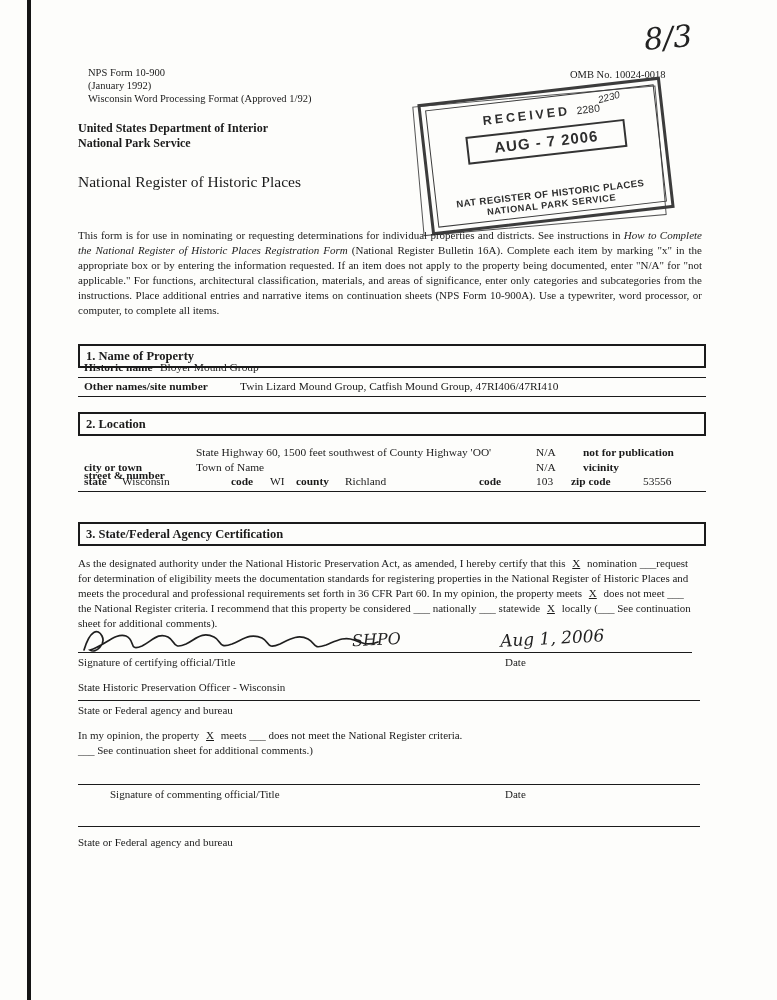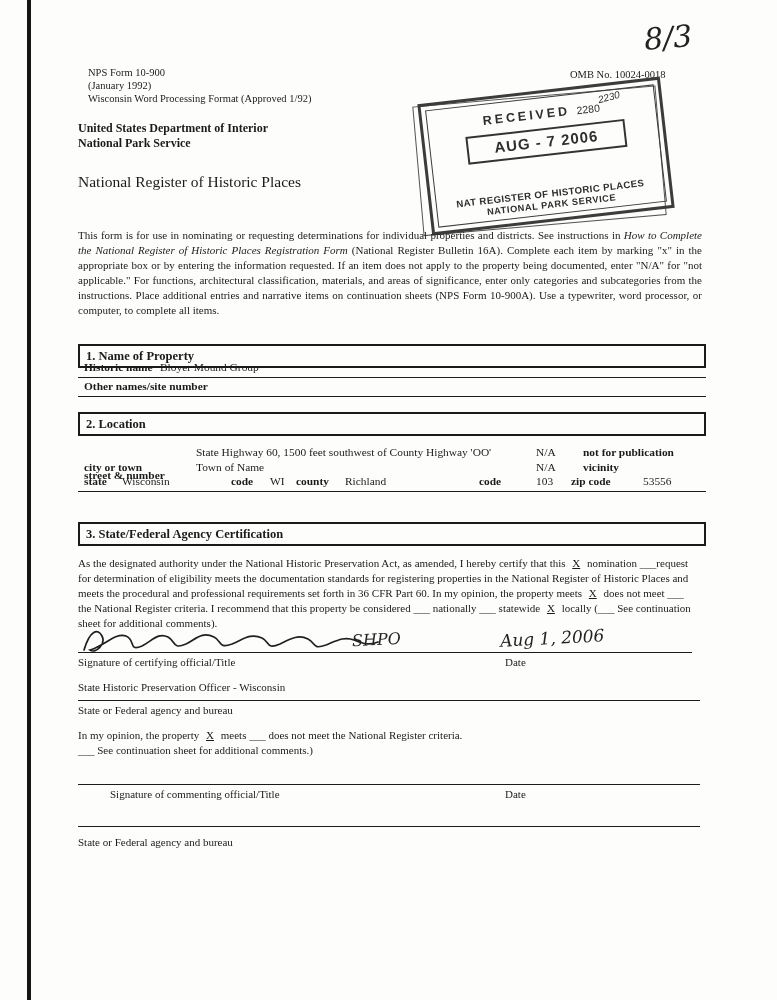--- a/index.html
+++ b/index.html
@@ -95,20 +95,21 @@
   </div>
 
   <div class="abs sechdr" style="left:78px; top:344px;">1.  Name of Property</div>
 
   <div class="fieldrow" style="left:78px; top:361px;">
     <span class="b" style="left:6px;">Historic name</span>
     <span style="left:82px;">Bloyer Mound Group</span>
   </div>
   <div class="fieldrow" style="left:78px; top:380px;">
     <span class="b" style="left:6px;">Other names/site number</span>
+    <span style="left:162px;">Twin Lizard Mound Group, Catfish Mound Group, 47RI406/47RI410</span>
   </div>
 
   <div class="abs sechdr" style="left:78px; top:412px;">2.  Location</div>
 
   <div class="rowplain" style="left:78px; top:446px;">
     <span class="b" style="left:6px;margin-top:23px;">street &amp; number</span>
     <span style="left:118px;">State Highway 60, 1500 feet southwest  of County Highway 'OO'</span>
     <span style="left:458px;">N/A</span>
     <span class="b" style="left:505px;">not for publication</span>
   </div>

